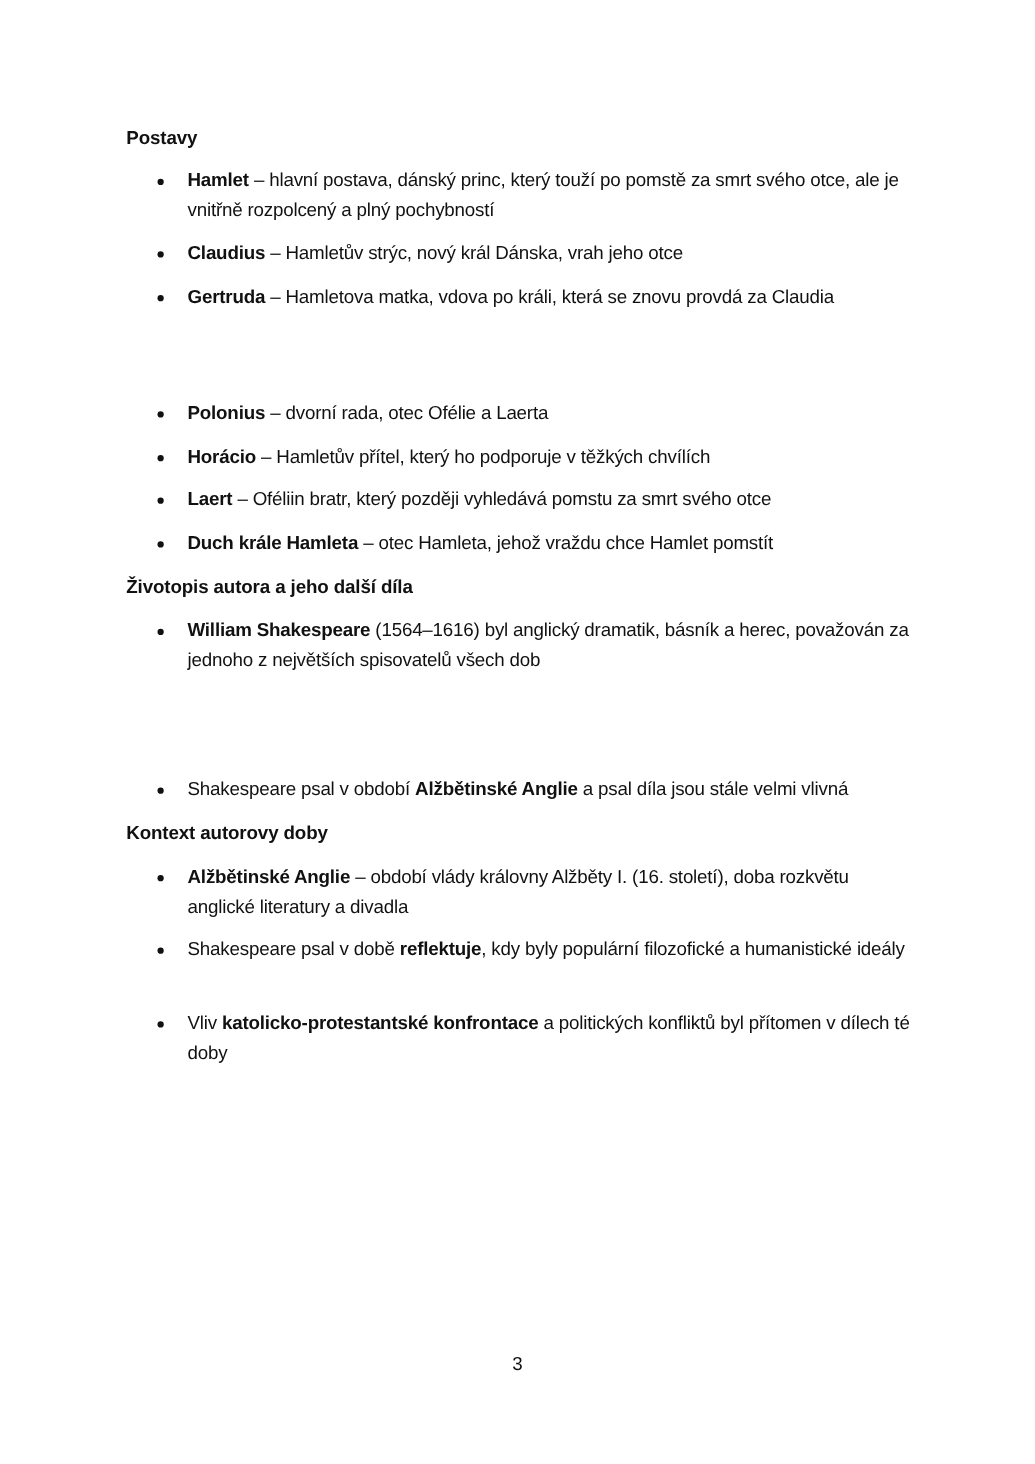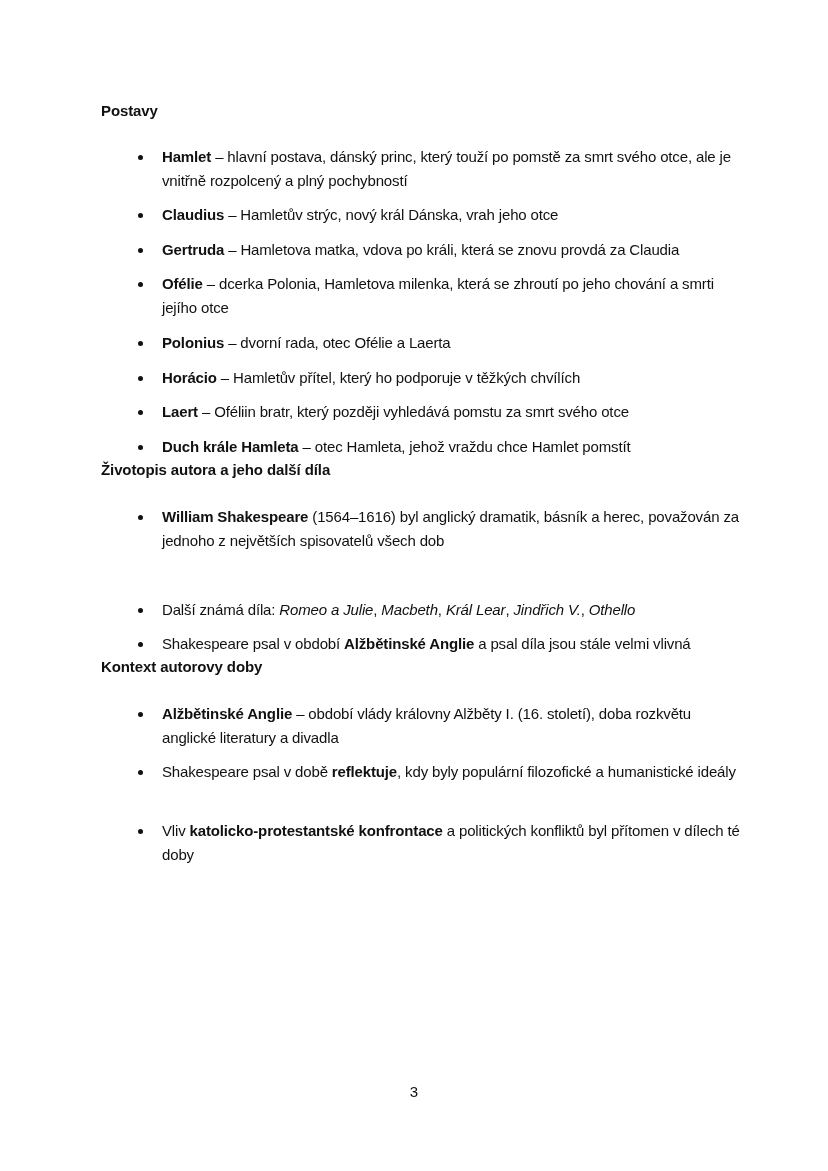--- a/index.html
+++ b/index.html
@@ -31,21 +31,21 @@
       margin: 0;
       letter-spacing: -0.1px;
     }
     .item {
       position: absolute;
       left: 150px;
       width: 580px;
       font-size: 15px;
       line-height: 24px;
       letter-spacing: -0.15px;
-      margin: 12px;
+      margin: 0;
     }
     .item::before {
       content: "";
       position: absolute;
       left: -24px;
       top: 10px;
       width: 5px;
       height: 5px;
       border-radius: 50%;
       background: #111111;
@@ -68,36 +68,34 @@
 <div class="page">
 
   <h2 class="heading" style="top:101px">Postavy</h2>
 
   <p class="item" style="top:133px"><b>Hamlet</b><span> – hlavní postava, dánský princ, který touží po pomstě za smrt svého otce, ale je vnitřně rozpolcený a plný pochybností</span></p>
 
   <p class="item" style="top:191px"><b>Claudius</b><span> – Hamletův strýc, nový král Dánska, vrah jeho otce</span></p>
 
   <p class="item" style="top:226px"><b>Gertruda</b><span> – Hamletova matka, vdova po králi, která se znovu provdá za Claudia</span></p>
 
-  <p class="item" style="top:260px"><b>Ofélie</b><span> – dcerka Polonia, Hamletova milenka, která se zhroutí po jeho chování a smrti jejího otce</span></p>
 
   <p class="item" style="top:319px"><b>Polonius</b><span> – dvorní rada, otec Ofélie a Laerta</span></p>
 
   <p class="item" style="top:354px"><b>Horácio</b><span> – Hamletův přítel, který ho podporuje v těžkých chvílích</span></p>
 
   <p class="item" style="top:388px"><b>Laert</b><span> – Oféliin bratr, který později vyhledává pomstu za smrt svého otce</span></p>
 
   <p class="item" style="top:423px"><b>Duch krále Hamleta</b><span> – otec Hamleta, jehož vraždu chce Hamlet pomstít</span></p>
 
   <h2 class="heading" style="top:460px">Životopis autora a jeho další díla</h2>
 
   <p class="item" style="top:493px"><b>William Shakespeare</b><span> (1564–1616) byl anglický dramatik, básník a herec, považován za jednoho z největších spisovatelů všech dob</span></p>
 
 
-  <p class="item" style="top:586px"><span>Další známá díla: </span><i>Romeo a Julie</i>, <i>Macbeth</i>, <i>Král Lear</i>, <i>Jindřich V.</i>, <i>Othello</i></p>
 
   <p class="item" style="top:620px; width:600px"><span>Shakespeare psal v období </span><b>Alžbětinské Anglie</b><span> a psal díla jsou stále velmi vlivná</span></p>
 
   <h2 class="heading" style="top:657px">Kontext autorovy doby</h2>
 
   <p class="item" style="top:690px"><b>Alžbětinské Anglie</b><span> – období vlády královny Alžběty I. (16. století), doba rozkvětu anglické literatury a divadla</span></p>
 
   <p class="item" style="top:748px"><span>Shakespeare psal v době </span><b>reflektuje</b><span>, kdy byly populární filozofické a humanistické ideály</span></p>
 
   <p class="item" style="top:807px"><span>Vliv </span><b>katolicko-protestantské konfrontace</b><span> a politických konfliktů byl přítomen v dílech té doby</span></p>

